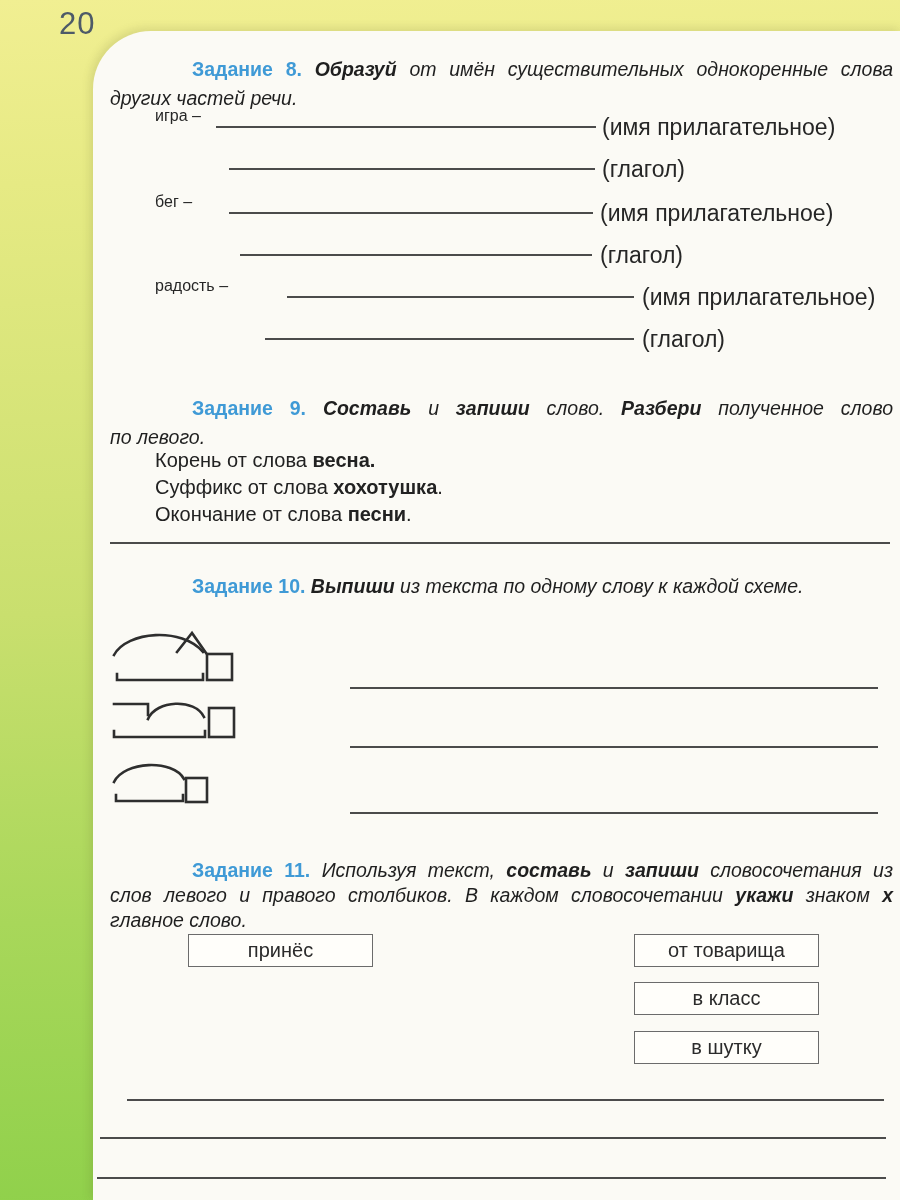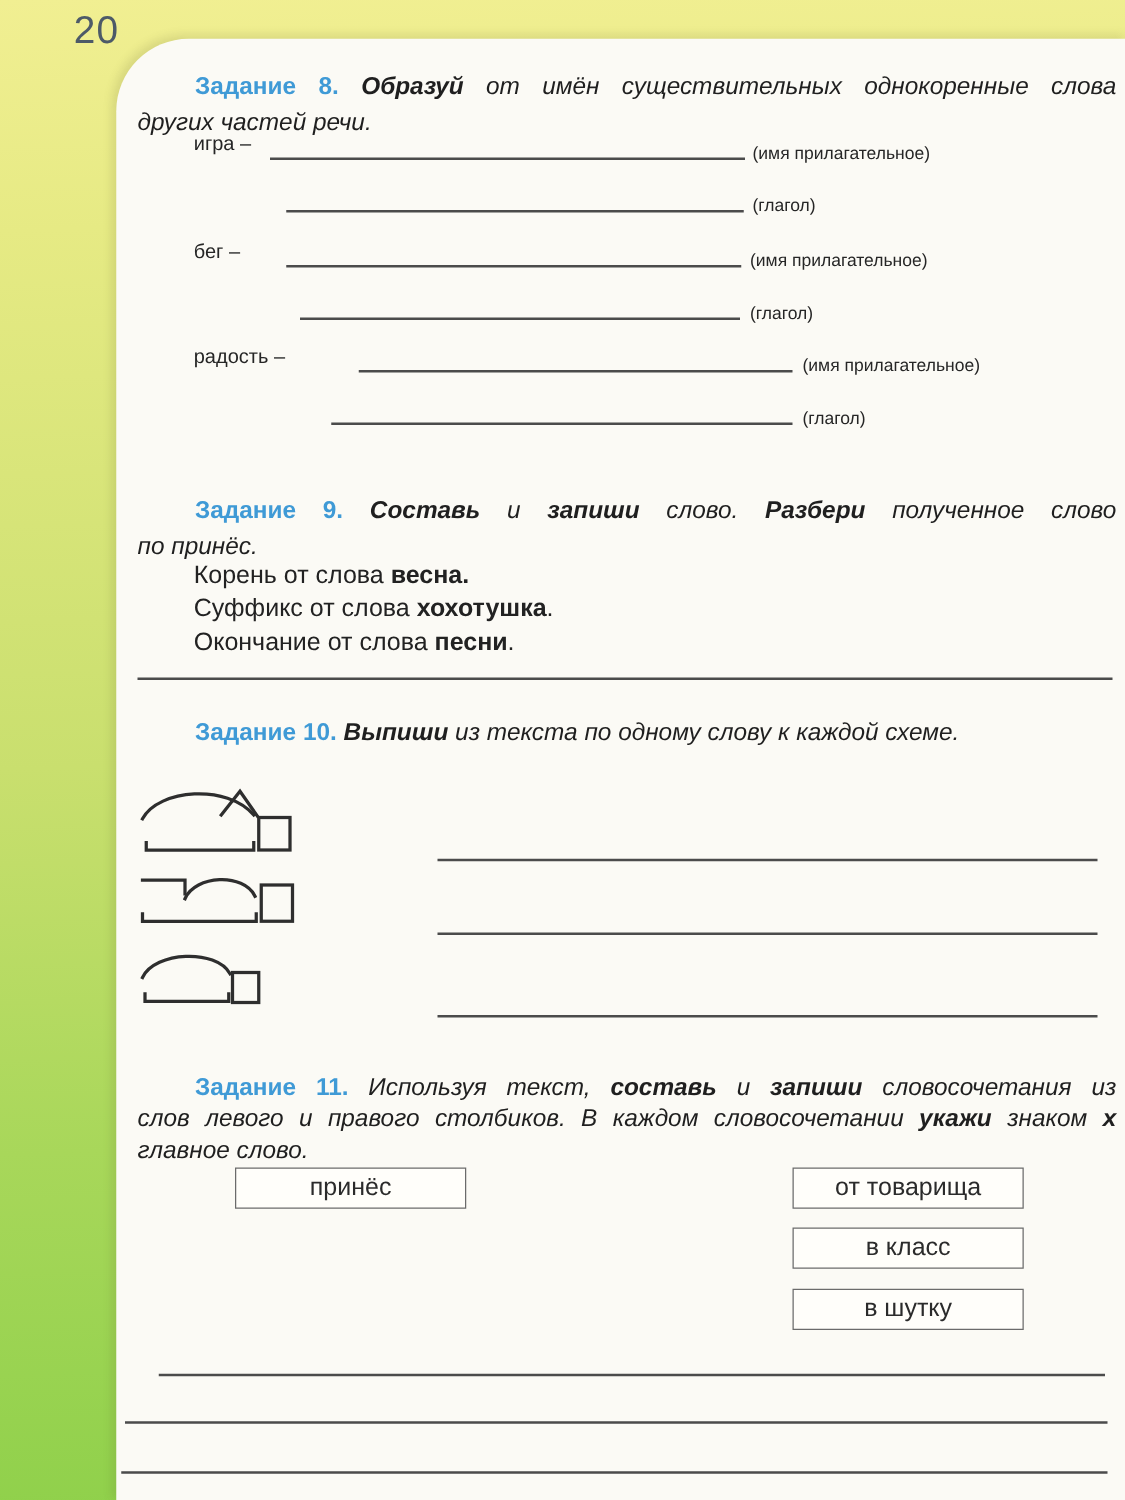--- a/index.html
+++ b/index.html
@@ -11,25 +11,25 @@
   .sheet{
     position:absolute;left:93px;top:31px;right:-2px;bottom:-2px;
     background:#fbfaf5;border-top-left-radius:58px;
     box-shadow:-3px -3px 8px rgba(90,90,40,.15);
   }
   .page-number{position:absolute;left:30px;top:6px;font-size:31px;color:#4d5a68;letter-spacing:1px;margin-left:29px;}
   .heading{position:absolute;left:110px;width:783px;font-size:19.5px;font-style:italic;line-height:29px;color:#1f1f1f;}
   .hl{text-align:justify;}
   .spread{text-align-last:justify;}
   .indent{padding-left:46px;}
-  .tlabel{color:#3f9ad6;font-weight:bold;font-style:normal;}
+  .tlabel{color:#3f9ad6;font-weight:bold;font-style:normal;margin-left:36px;}
   .bi{font-weight:bold;}
   .wline{position:absolute;height:0;border-bottom:2px solid #4b4b4b;}
   .rowword{position:absolute;font-size:16px;color:#262626;}
-  .hint{position:absolute;font-size:14px;color:#262626;}
+  .hint{position:absolute;font-size:23px;color:#262626;}
   .t9item{position:absolute;left:155px;font-size:20px;color:#222;}
   .wbox{
     position:absolute;width:183px;height:31px;border:1.5px solid #6b6b6b;background:#fffefa;
     display:flex;align-items:center;justify-content:center;font-size:20px;color:#2b2b2b;
   }
   .scheme{position:absolute;}
   .scheme path,.scheme rect{fill:none;stroke:#2e2e2e;stroke-width:2.6;stroke-linecap:square;stroke-linejoin:miter;}
 </style>
 </head>
 <body>
@@ -71,21 +71,21 @@
   <div class="heading" style="top:394px">
     <div class="hl spread indent">
       <span class="tlabel">Задание 9.</span>
       <b class="bi">Составь</b>
       <span>и</span>
       <b class="bi">запиши</b>
       <span>слово.</span>
       <b class="bi">Разбери</b>
       <span>полученное слово</span>
     </div>
-    <div class="hl">по принёс.</div>
+    <div class="hl">по левого.</div>
   </div>
 
   <div class="t9item" style="top:449px">
     <span>Корень от слова</span>
     <b>весна.</b><span></span>
   </div>
   <div class="t9item" style="top:476px">
     <span>Суффикс от слова</span>
     <b>хохотушка</b><span>.</span>
   </div>

